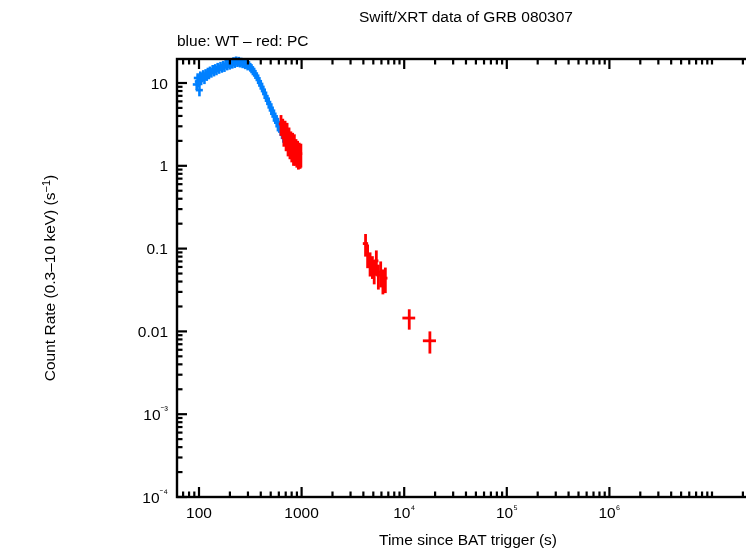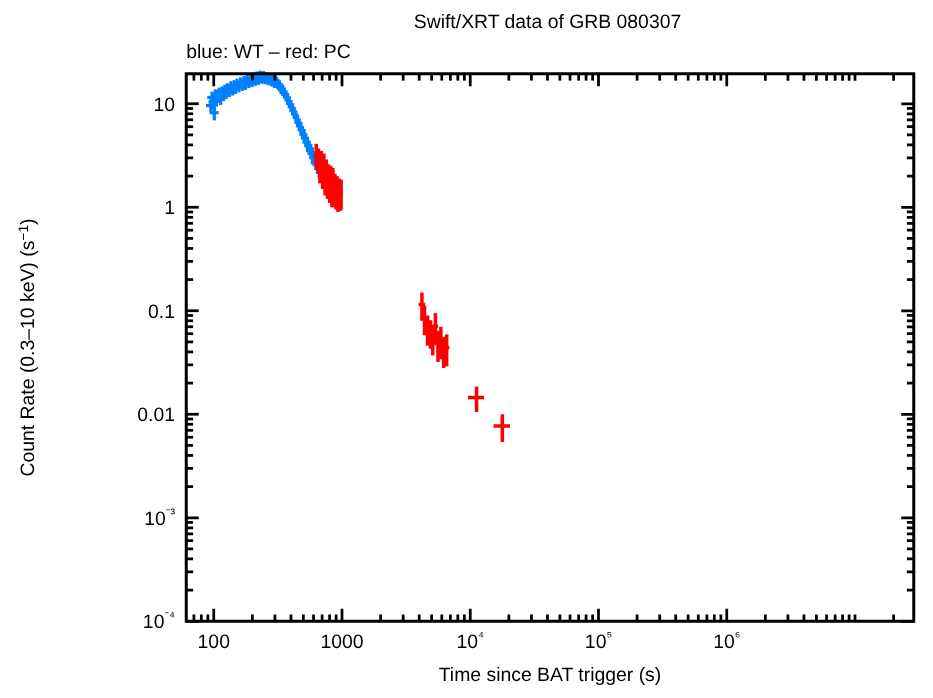--- a/index.html
+++ b/index.html
@@ -12,20 +12,21 @@
     height: 558px;
     font-family: "Liberation Sans", sans-serif;
     overflow: hidden;
     position: relative;
   }
   #figure {
     position: absolute;
     left: 0; top: 0;
     width: 672px;
     height: 558px;
+    padding-left: 28px;
   }
   #plot-svg {
     display: block;
   }
   .ttl {
     font-family: "Liberation Sans", sans-serif;
   }
 </style>
 </head>
 <body>

